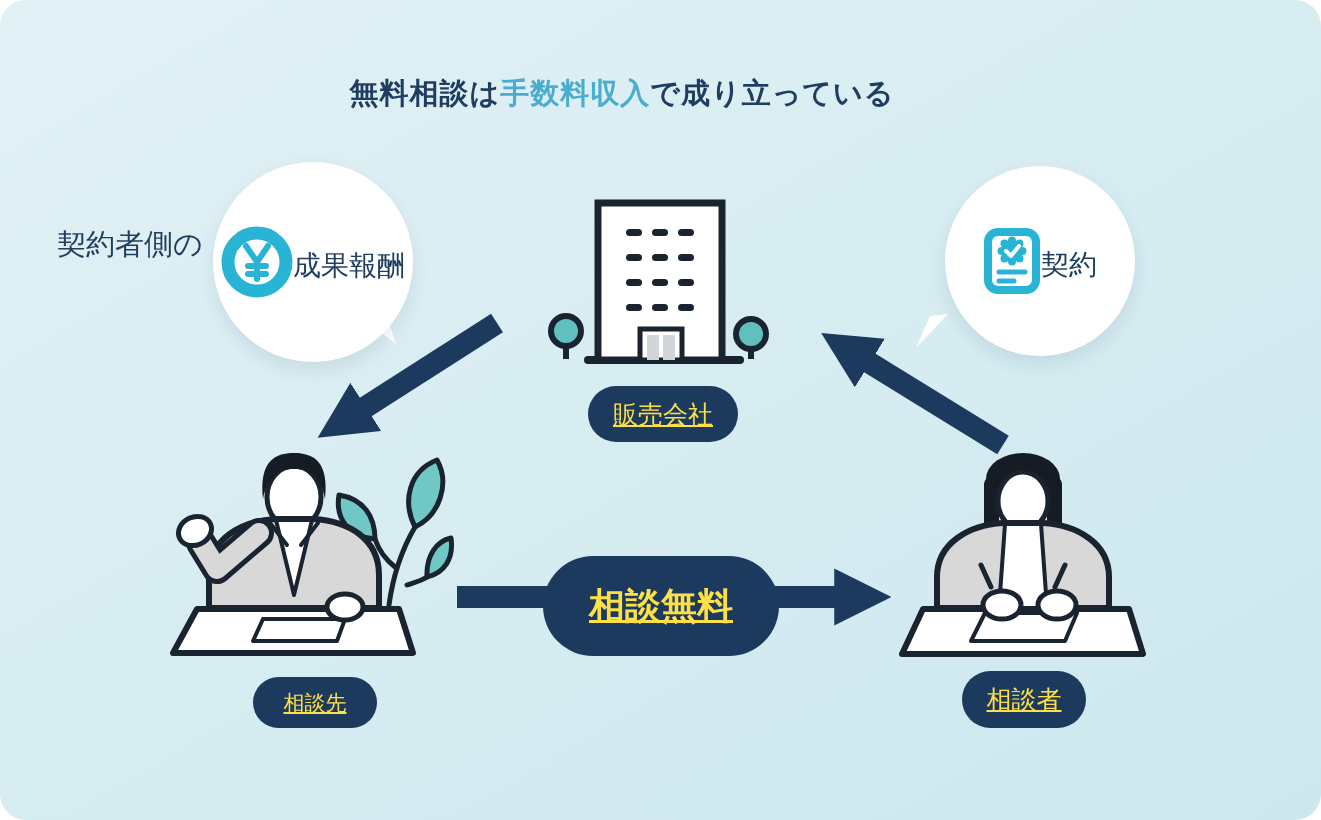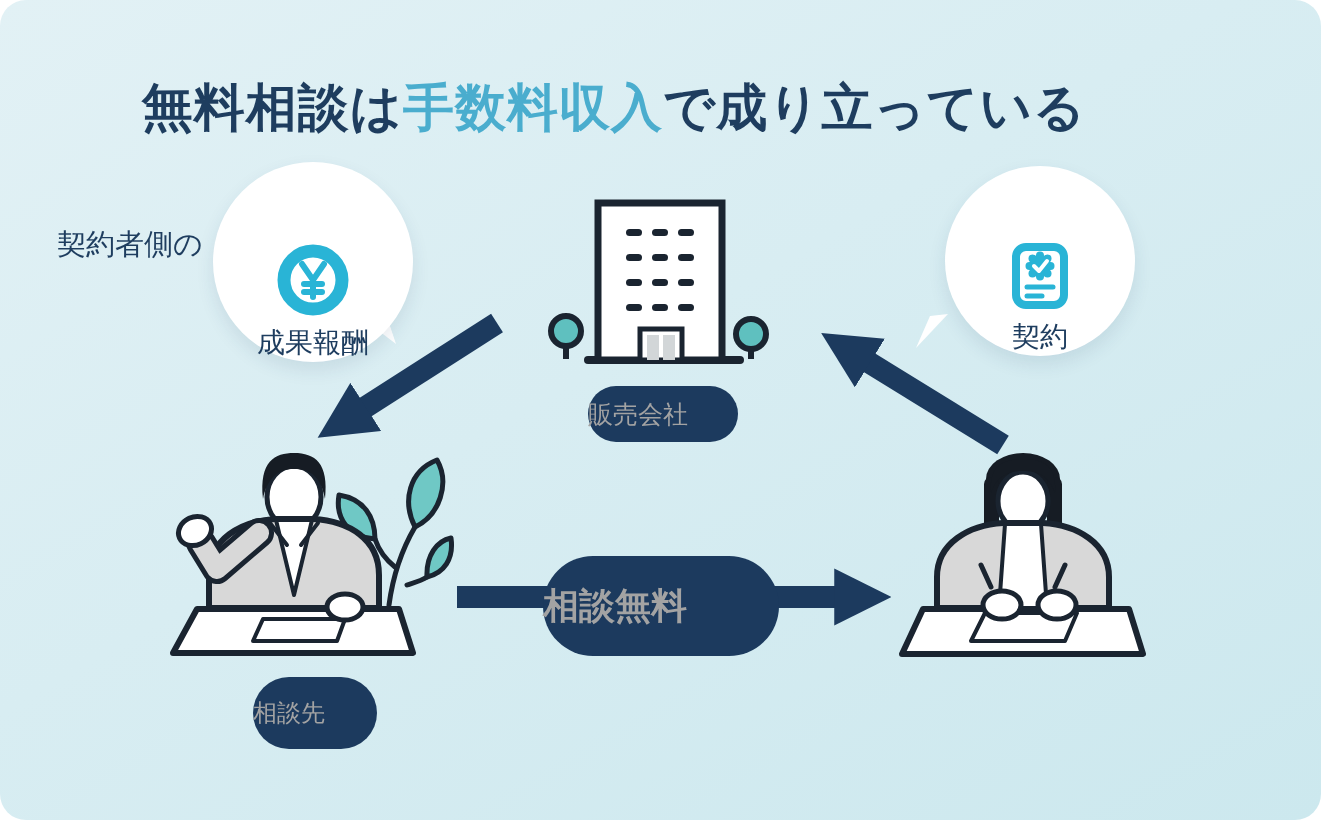--- a/index.html
+++ b/index.html
@@ -1,38 +1,38 @@
 <!DOCTYPE html>
 <html><head>
 <meta charset="utf-8">
 <style>
   html,body{margin:0;padding:0;background:#ffffff;font-family:"Liberation Sans",sans-serif;}
   .stage{position:relative;width:1321px;height:820px;border-radius:26px;overflow:hidden;
          background:linear-gradient(150deg,#e2f1f5 0%,#d8edf2 45%,#cce8ee 100%);}
   .abs{position:absolute;}
   
-  .title{left:8px;top:74px;width:1212px;text-align:center;font-size:51px;font-weight:800;
+  .title{left:16px;top:74px;width:1212px;text-align:center;font-size:29px;font-weight:800;
          color:#1e3d5f;letter-spacing:1px;z-index:5;}
   .title .hl{color:#4aadce;}
   
   .side-note{left:57px;top:216px;font-size:29px;font-weight:500;color:#1e3d5f;
              line-height:56px;z-index:5;}
   
-  .bubble{background:#fff;border-radius:50%;display:flex;flex-direction:column;
-          align-items:center;justify-content:flex-end;z-index:4;
+  .bubble{background:#fff;border-radius:50%;display:flex;flex-direction:row;
+          align-items:center;justify-content:center;z-index:4;
           box-shadow:0 8px 18px rgba(28,58,94,.10);}
   .bubble .lbl{font-size:28px;font-weight:500;color:#1e3d5f;margin-top:8px;}
   .bubble-left{left:213px;top:162px;width:200px;height:200px;}
   .bubble-right{left:945px;top:166px;width:190px;height:190px;}
   .tail{z-index:3;}
   
-  .pill{background:#1c3a5e;border-radius:999px;color:#a3a3a3;display:flex;align-items:center;
-        justify-content:flex-start;z-index:6;}
+  .pill{background:#1c3a5e;border-radius:999px;color:#fde047;display:flex;align-items:center;
+        justify-content:center;z-index:6;text-decoration:underline;}
   .pill-company{left:588px;top:386px;width:150px;height:56px;font-size:25px;}
-  .pill-advisor{left:253px;top:677px;width:124px;height:72px;font-size:24px;}
+  .pill-advisor{left:253px;top:677px;width:124px;height:51px;font-size:21px;}
   .pill-consulter{left:962px;top:671px;width:124px;height:57px;font-size:25px;}
   .pill-free{left:543px;top:556px;width:236px;height:100px;font-size:36px;font-weight:700;z-index:6;}
   .arrows{left:0;top:0;width:1321px;height:820px;z-index:2;}
   .art{z-index:3;}
 </style>
 </head>
 <body>
 
 <div class="stage">
 
@@ -171,18 +171,21 @@
 
     <path d="M52,161 L52,130 C52,96 84,78 118,76 L158,76 C192,78 224,96 224,130 L224,161 Z" fill="#d8d8d8" stroke="#1a2430" stroke-width="6" stroke-linejoin="round"></path>
     <path d="M120,77 L156,77 L162,161 L114,161 Z" fill="#ffffff" stroke="#1a2430" stroke-width="4" stroke-linejoin="round"></path>
     <path d="M96,118 L106,140 M180,118 L170,140" stroke="#1a2430" stroke-width="5" stroke-linecap="round" fill="none"></path>
 
     <polygon points="17,207 38,162 244,162 258,207" fill="#ffffff" stroke="#1a2430" stroke-width="6" stroke-linejoin="round"></polygon>
     <polygon points="100,166 192,166 180,194 86,194" fill="#ffffff" stroke="#1a2430" stroke-width="4" stroke-linejoin="round"></polygon>
     <ellipse cx="117" cy="158" rx="19" ry="14" fill="#ffffff" stroke="#1a2430" stroke-width="5"></ellipse>
     <ellipse cx="172" cy="158" rx="19" ry="14" fill="#ffffff" stroke="#1a2430" stroke-width="5"></ellipse>
   </svg>
+  <div class="abs pill pill-consulter">
+    <span>相談者</span>
+  </div>
 
   <div class="abs pill pill-free">
     <span>相談無料</span>
   </div>
 
 </div>
 
 </body></html>

